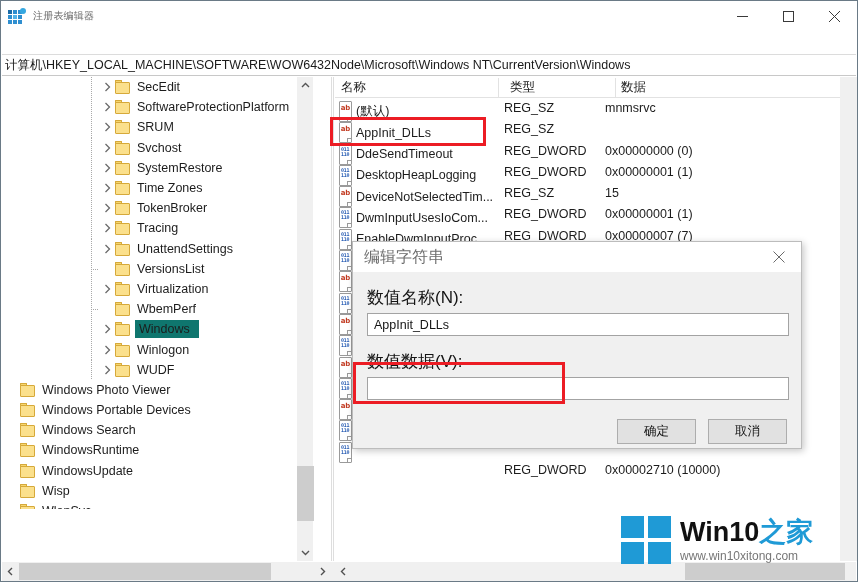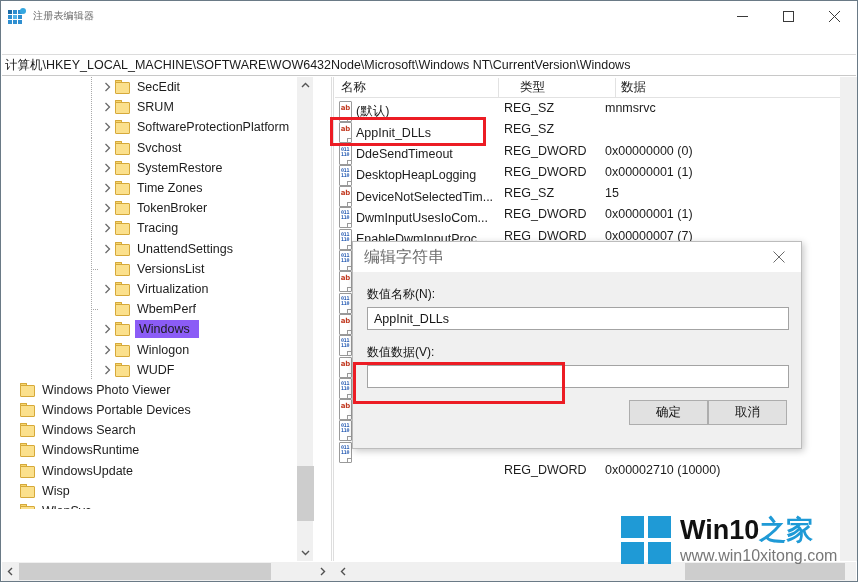--- a/index.html
+++ b/index.html
@@ -132,21 +132,21 @@
     border-bottom: none; border-radius: 1px 1px 0 0;
   }
   .node .folder .body {
     position: absolute; left: 0; top: 2px;
     width: 15px; height: 12px;
     background: #fbe08c; border: 1px solid #d6a93a;
     border-radius: 1px;
   }
   .node .lbl { padding-right: 4px; }
   .node.sel .lbl {
-    background: #8b5cf6;
+    background: #0f766e;
     padding: 2px 9px 2px 4px;
     margin-left: -2px;
   }
   .node .dots {
     position: absolute; left: 0; top: 0;
     width: 16px; height: 100%;
   }
   .node .dots::before {
     content: ""; position: absolute;
     left: 8px; top: 0; bottom: 0; width: 1px;
@@ -322,34 +322,34 @@
     font-size: 16px; color: #6d6d6d;
   }
   .dlg-close {
     position: absolute; right: 0; top: 0;
     width: 44px; height: 30px;
     display: flex; align-items: center; justify-content: center;
     color: #5a5a5a;
   }
   .dlg-body { position: relative; padding: 0 14px; }
   .dlg-label {
-    font-size: 12px; color: #141414;
+    font-size: 17px; color: #141414;
     margin-top: 14px; margin-bottom: 4px;
   }
   .dlg-input {
     width: 422px; height: 23px;
     background: #ffffff;
     border: 1px solid #a3a3a3;
     font-size: 12.5px; color: #141414;
     padding: 0 6px;
     display: flex; align-items: center;
   }
   .dlg-buttons {
-    position: absolute; right: 14px; bottom: 23px;
-    display: flex; 
+    position: absolute; right: 14px; bottom: 4px;
+    display: flex; gap: 12px;
   }
   .dlg-btn {
     width: 79px; height: 25px;
     background: #e1e1e1;
     border: 1px solid #adadad;
     font-size: 12.5px; color: #141414;
     display: flex; align-items: center; justify-content: center;
   }
 
   
@@ -369,21 +369,21 @@
     flex: 0 0 50px;
   }
   .wm-logo i { background: #1f9ad6; display: block; }
   .wm-text { margin-left: 9px; }
   .wm-main {
     font-size: 27px; font-weight: bold; color: #111111;
     line-height: 30px; white-space: nowrap;
   }
   .wm-main .cn { color: #1f9ad6; }
   .wm-url {
-    font-size: 16px; color: #777777;
+    font-size: 12px; color: #777777;
     margin-top: 2px; white-space: nowrap;
   }
 </style>
 </head>
 <body>
 
 <div id="app">
 
   <div class="titlebar">
     <div class="app-icon">
@@ -447,34 +447,34 @@
             <div class="dots" style="left: 81px;"></div>
             <div class="chev">
               <svg width="7" height="10" viewBox="0 0 7 10">
                 <polyline points="1.5,1 5.5,5 1.5,9" fill="none" stroke="#6a6a6a" stroke-width="1.3"></polyline>
               </svg>
             </div>
             <div class="folder">
               <div class="tab"></div>
               <div class="body"></div>
             </div>
+            <span class="lbl">SoftwareProtectionPlatform</span>
+          </div>
+          <div class="node indent1">
+            <div class="dots" style="left: 81px;"></div>
+            <div class="chev">
+              <svg width="7" height="10" viewBox="0 0 7 10">
+                <polyline points="1.5,1 5.5,5 1.5,9" fill="none" stroke="#6a6a6a" stroke-width="1.3"></polyline>
+              </svg>
+            </div>
+            <div class="folder">
+              <div class="tab"></div>
+              <div class="body"></div>
+            </div>
             <span class="lbl">SRUM</span>
-          </div>
-          <div class="node indent1">
-            <div class="dots" style="left: 81px;"></div>
-            <div class="chev">
-              <svg width="7" height="10" viewBox="0 0 7 10">
-                <polyline points="1.5,1 5.5,5 1.5,9" fill="none" stroke="#6a6a6a" stroke-width="1.3"></polyline>
-              </svg>
-            </div>
-            <div class="folder">
-              <div class="tab"></div>
-              <div class="body"></div>
-            </div>
-            <span class="lbl">SoftwareProtectionPlatform</span>
           </div>
           <div class="node indent1">
             <div class="dots" style="left: 81px;"></div>
             <div class="chev">
               <svg width="7" height="10" viewBox="0 0 7 10">
                 <polyline points="1.5,1 5.5,5 1.5,9" fill="none" stroke="#6a6a6a" stroke-width="1.3"></polyline>
               </svg>
             </div>
             <div class="folder">
               <div class="tab"></div>
@@ -681,21 +681,21 @@
         </div>
       </div>
     </div>
 
     <div class="splitter"></div>
 
     <div class="listpane">
       <div class="colhead">
         <div class="c" style="left:0px;">名称</div>
         <div class="div" style="left:163px;"></div>
-        <div class="c" style="left:179px;">类型</div>
+        <div class="c" style="left:169px;">类型</div>
         <div class="div" style="left:280px;"></div>
         <div class="c" style="left:280px;">数据</div>
       </div>
       <div id="listrows">
           <div class="row">
             <div class="nm">
               <span class="ricon sz">
                 <span class="txt">ab</span>
                 <span class="fold"></span>
               </span>

